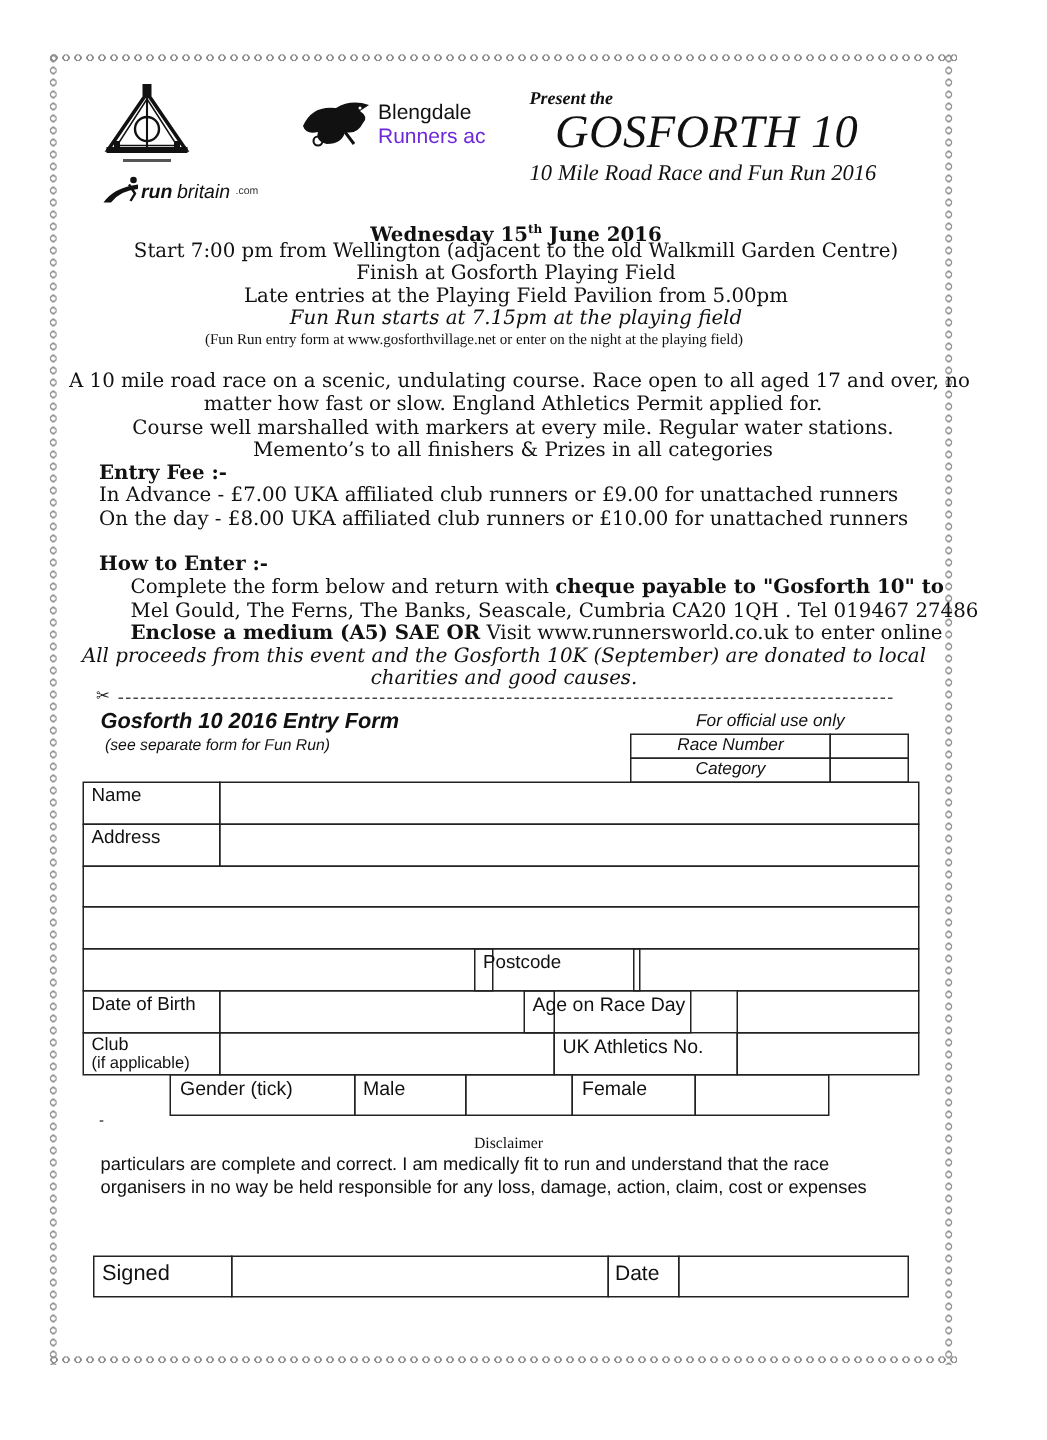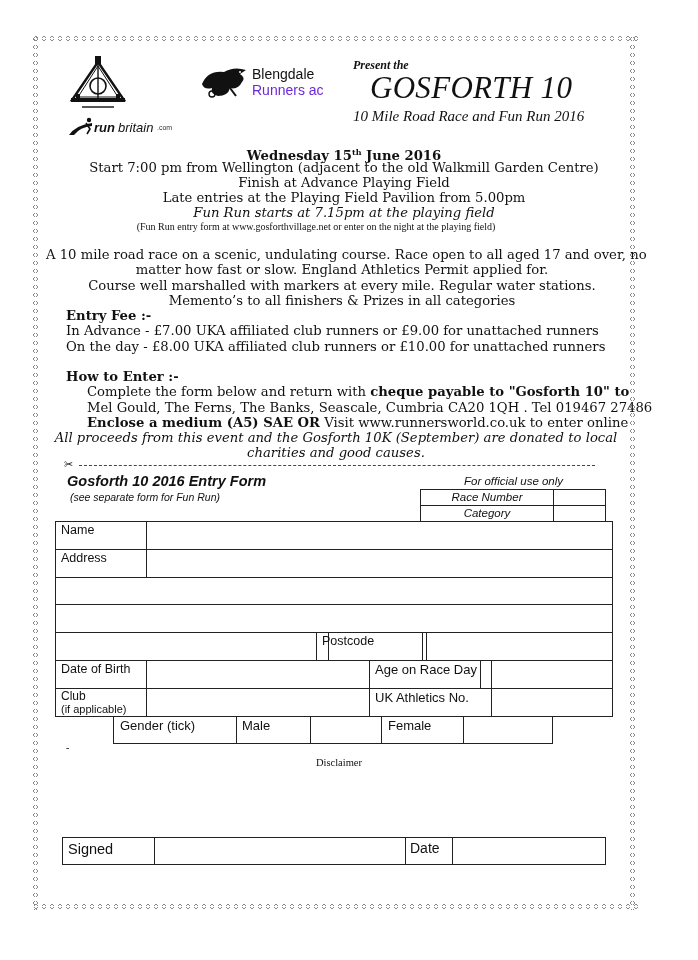--- a/index.html
+++ b/index.html
@@ -74,21 +74,21 @@
 </div>
 
 <div class="abs lserif" style="left:353px; top:58px; font-size:12px; font-weight:bold; font-style:italic;">Present the</div>
 <div class="abs lserif" style="left:370px; top:71px; font-size:31px; line-height:34px; font-style:italic; letter-spacing:0.3px;">GOSFORTH 10</div>
 <div class="abs lserif" style="left:353px; top:108px; font-size:15px; font-style:italic;">10 Mile Road Race and Fun Run 2016</div>
 
 <div class="center-line serif txt13" style="top:145px; font-weight:bold; left:48px;">
   <span>Wednesday 15</span><sup style="font-size:8px;">th</sup><span> June 2016</span>
 </div>
 <div class="center-line serif txt13" style="top:160px; left:48px;">Start 7:00 pm from Wellington (adjacent to the old Walkmill Garden Centre)</div>
-<div class="center-line serif txt13" style="top:175px; left:48px;">Finish at Advance Playing Field</div>
+<div class="center-line serif txt13" style="top:175px; left:48px;">Finish at Gosforth Playing Field</div>
 <div class="center-line serif txt13" style="top:190px; left:48px;">Late entries at the Playing Field Pavilion from 5.00pm</div>
 <div class="center-line serif txt13" style="top:205px; left:48px; font-style:italic;">Fun Run starts at 7.15pm at the playing field</div>
 <div class="center-line lserif" style="top:221px; left:20px; font-size:10px; line-height:12px;">(Fun Run entry form at www.gosforthvillage.net or enter on the night at the playing field)</div>
 
 <div class="center-line serif txt13" style="top:247px; left:46px;">A 10 mile road race on a scenic, undulating course. Race open to all aged 17 and over, no</div>
 <div class="center-line serif txt13" style="top:262px; left:46px;">matter how fast or slow. England Athletics Permit applied for.</div>
 <div class="center-line serif txt13" style="top:278px; left:46px;">Course well marshalled with markers at every mile. Regular water stations.</div>
 <div class="center-line serif txt13" style="top:293px; left:46px;">Memento’s to all finishers &amp; Prizes in all categories</div>
 
 <div class="abs serif txt13" style="left:66px; top:308px; font-weight:bold;">Entry Fee :-</div>
@@ -139,21 +139,21 @@
   <div class="cell field" style="left:55px; top:632px; width:274px; height:29px;"></div>
   <div class="cell" style="left:316px; top:632px; width:111px; height:29px;">
     <span class="lbl" style="left:5px; top:2px;">Postcode</span>
   </div>
   <div class="cell field" style="left:422px; top:632px; width:191px; height:29px;"></div>
 
   <div class="cell" style="left:55px; top:660px; width:92px; height:29px;">
     <span class="lbl" style="left:5px; top:2px;">Date of Birth</span>
   </div>
   <div class="cell field" style="left:146px; top:660px; width:224px; height:29px;"></div>
-  <div class="cell" style="left:369px; top:660px; width:112px; height:29px;">
+  <div class="cell" style="left:349px; top:660px; width:112px; height:29px;">
     <span class="lbl" style="left:5px; top:2px; font-size:13px;">Age on Race Day</span>
   </div>
   <div class="cell field" style="left:491px; top:660px; width:122px; height:29px;"></div>
 
   <div class="cell" style="left:55px; top:688px; width:92px; height:29px;">
     <span class="lbl" style="left:5px; top:1px; font-size:12px;">Club</span>
     <span class="lbl" style="left:5px; top:14px; font-size:11px;">(if applicable)</span>
   </div>
   <div class="cell field" style="left:146px; top:688px; width:224px; height:29px;"></div>
   <div class="cell" style="left:369px; top:688px; width:123px; height:29px;">
@@ -171,20 +171,22 @@
   <div class="cell" style="left:381px; top:716px; width:83px; height:28px;padding-left:20px;">
     <span class="lbl" style="left:6px; top:2px; font-size:13px;">Female</span>
   </div>
   <div class="cell field" style="left:463px; top:716px; width:90px; height:28px;"></div>
 </div>
 
 <div class="abs sans" style="left:66px; top:742px; font-size:10px;">-</div>
 
 <div class="abs lserif" style="left:40px; width:598px; top:757px; text-align:center; font-size:10.5px;">Disclaimer</div>
 <div class="abs sans" style="left:67px; top:769px; font-size:12.2px; line-height:14.5px; white-space:nowrap;">
+  <div>particulars are complete and correct. I am medically fit to run and understand that the race</div>
+  <div>organisers in no way be held responsible for any loss, damage, action, claim, cost or expenses</div>
 </div>
 
 <div class="cell" style="left:62px; top:837px; width:93px; height:28px;">
   <span class="lbl" style="left:5px; top:3px; font-size:14.5px; line-height:16px;">Signed</span>
 </div>
 <div class="cell field" style="left:154px; top:837px; width:252px; height:28px;"></div>
 <div class="cell" style="left:405px; top:837px; width:48px; height:28px;">
   <span class="lbl" style="left:4px; top:2px; font-size:14px; line-height:16px;">Date</span>
 </div>
 <div class="cell field" style="left:452px; top:837px; width:154px; height:28px;"></div>

